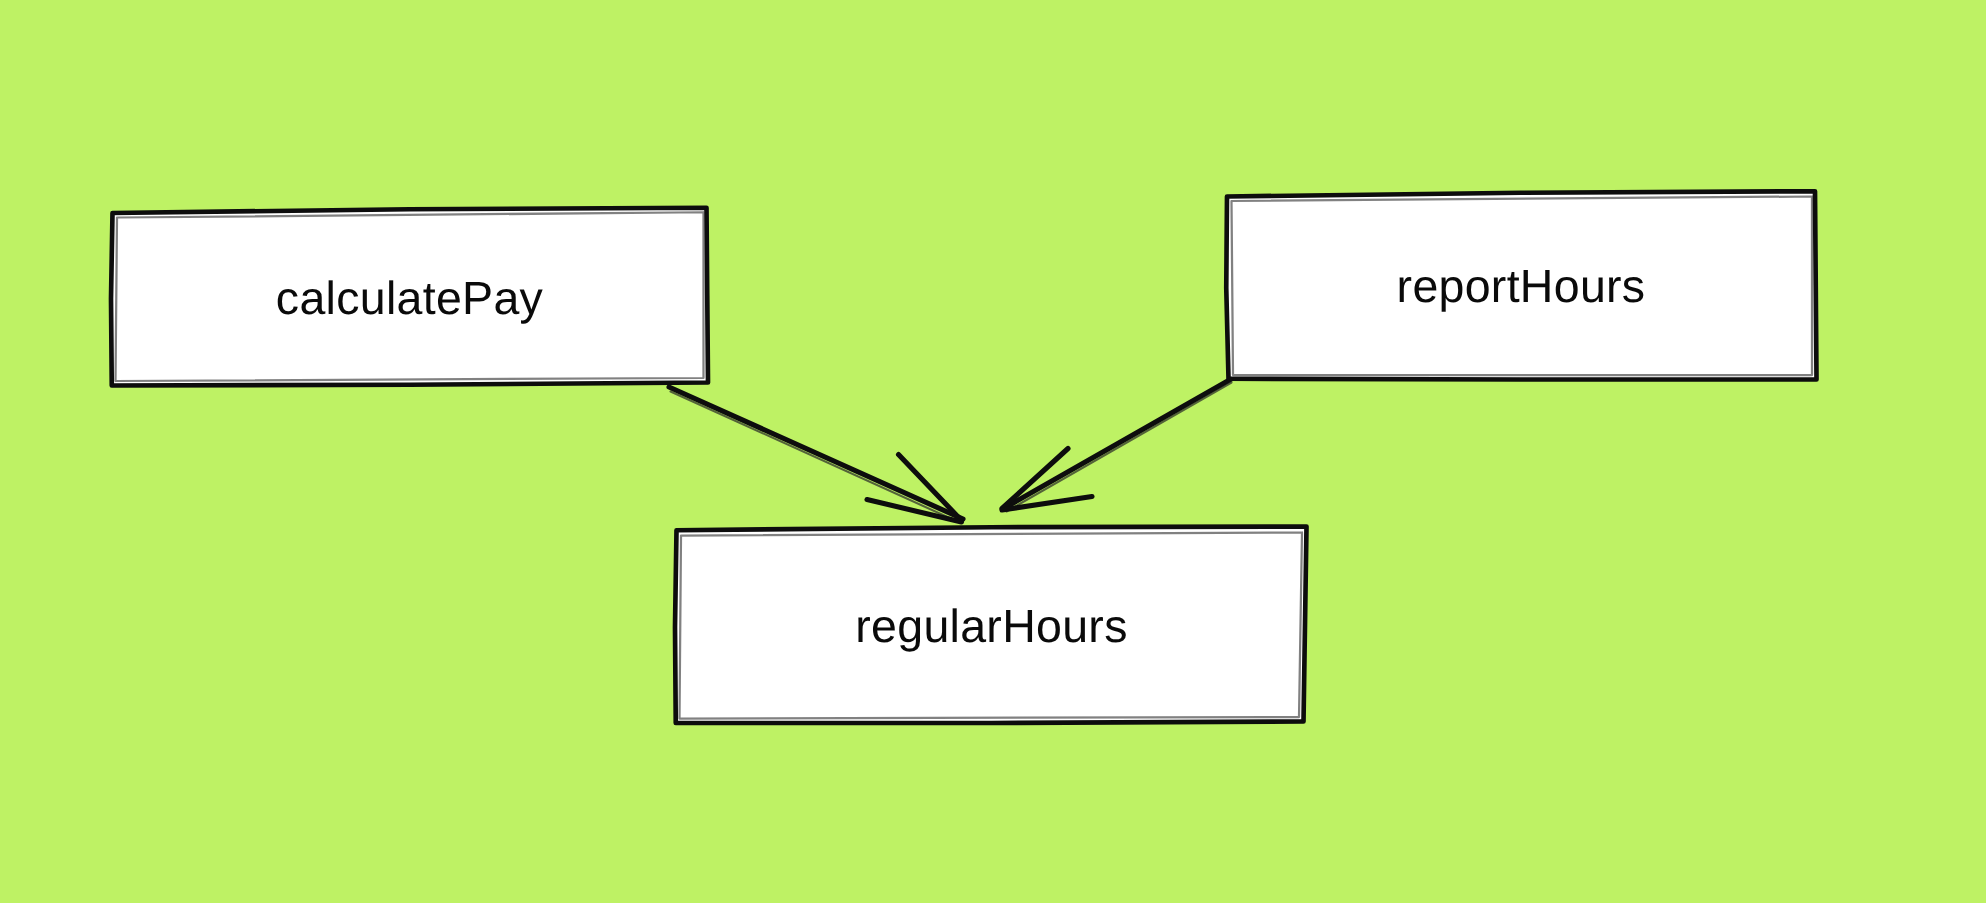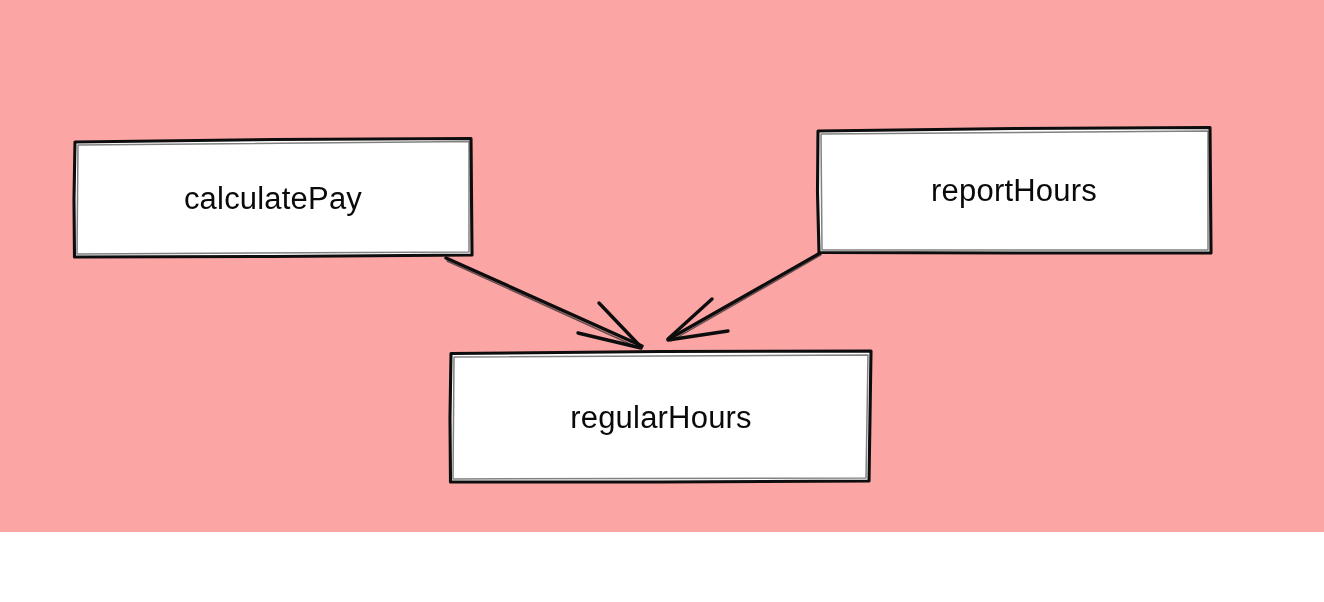--- a/index.html
+++ b/index.html
@@ -7,22 +7,22 @@
     margin: 0;
     padding: 0;
     background: #ffffff;
   }
   body {
     font-family: "Liberation Sans", sans-serif;
   }
   #canvas-root {
     position: relative;
     width: 1324px;
-    height: 532px;
-    background: #fca5a5;
+    height: 602px;
+    background: #bef264;
     overflow: hidden;
   }
   #diagram-svg {
     position: absolute;
     left: 0;
     top: 0;
     width: 1324px;
     height: 602px;
     display: block;
   }

